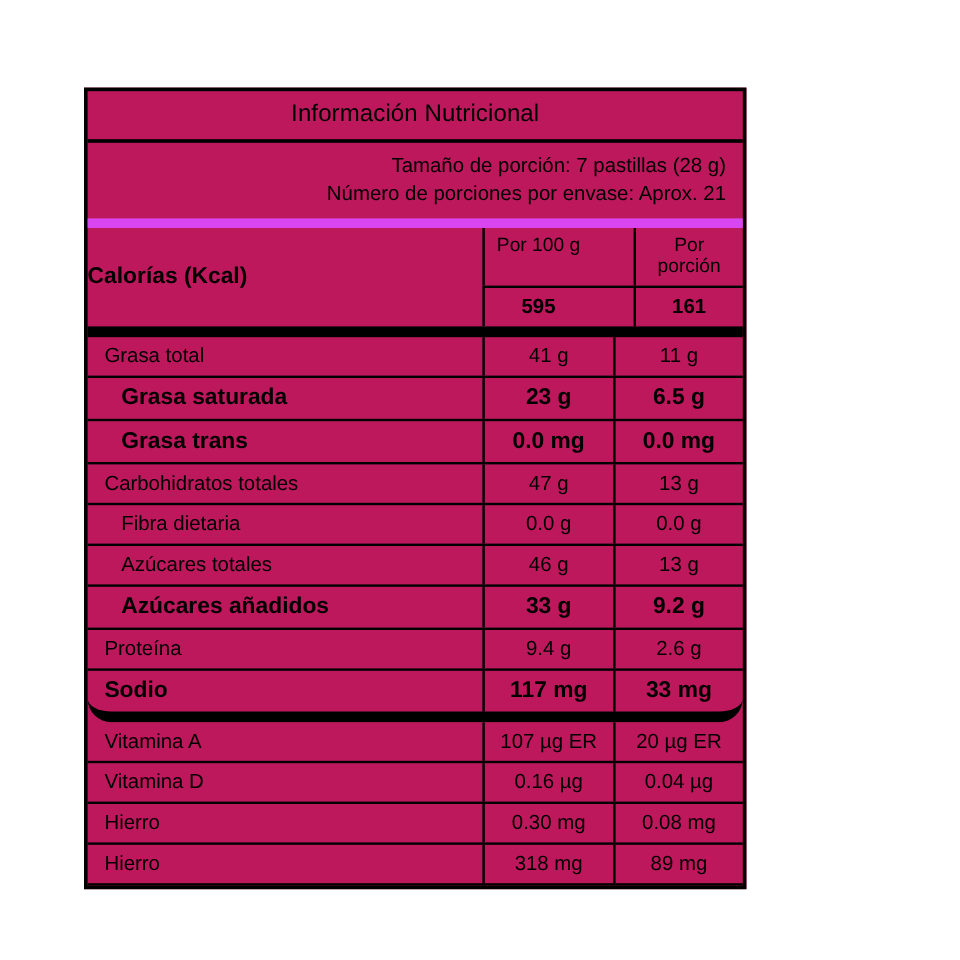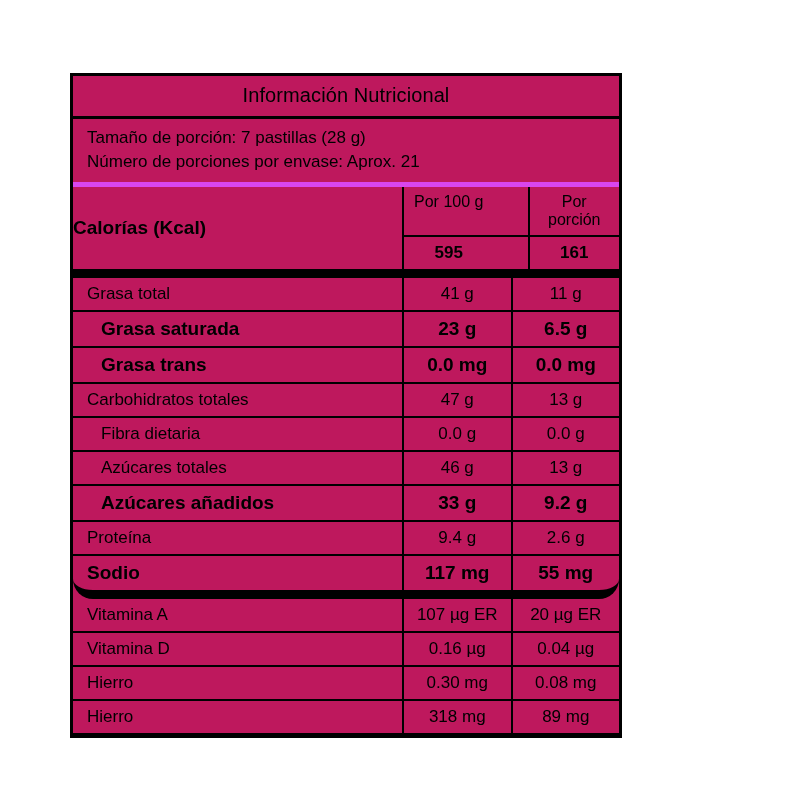--- a/index.html
+++ b/index.html
@@ -32,21 +32,22 @@
     text-align: center;
     font-size: 20px;
     padding: 8px 0 9px 0;
     border-bottom: 3px solid #000;
     letter-spacing: 0.1px;
   }
 
   
   .serving {
     padding: 7px 14px 8px 14px;
-    border-bottom: 5px solid #d946ef;
+    border-bottom: 8px solid #d946ef;
+    text-align: right;
   }
   .serving div {
     font-size: 17px;
     line-height: 1.42;
   }
 
   
   .row {
     display: flex;
     align-items: stretch;
@@ -193,21 +194,21 @@
         <div class="cell-v2">9.2 g</div>
       </div>
       <div class="row thin-sep">
         <div class="cell-label">Proteína</div>
         <div class="cell-v1">9.4 g</div>
         <div class="cell-v2">2.6 g</div>
       </div>
       <div class="row bold thick-sep">
         <div class="cell-label">Sodio</div>
         <div class="cell-v1">117 mg</div>
-        <div class="cell-v2">55 mg</div>
+        <div class="cell-v2">33 mg</div>
       </div>
     </div>
 
   <div id="micro-rows">
       <div class="row vitamin thin-sep">
         <div class="cell-label">Vitamina A</div>
         <div class="cell-v1">107 µg ER</div>
         <div class="cell-v2">20 µg ER</div>
       </div>
       <div class="row vitamin thin-sep">

